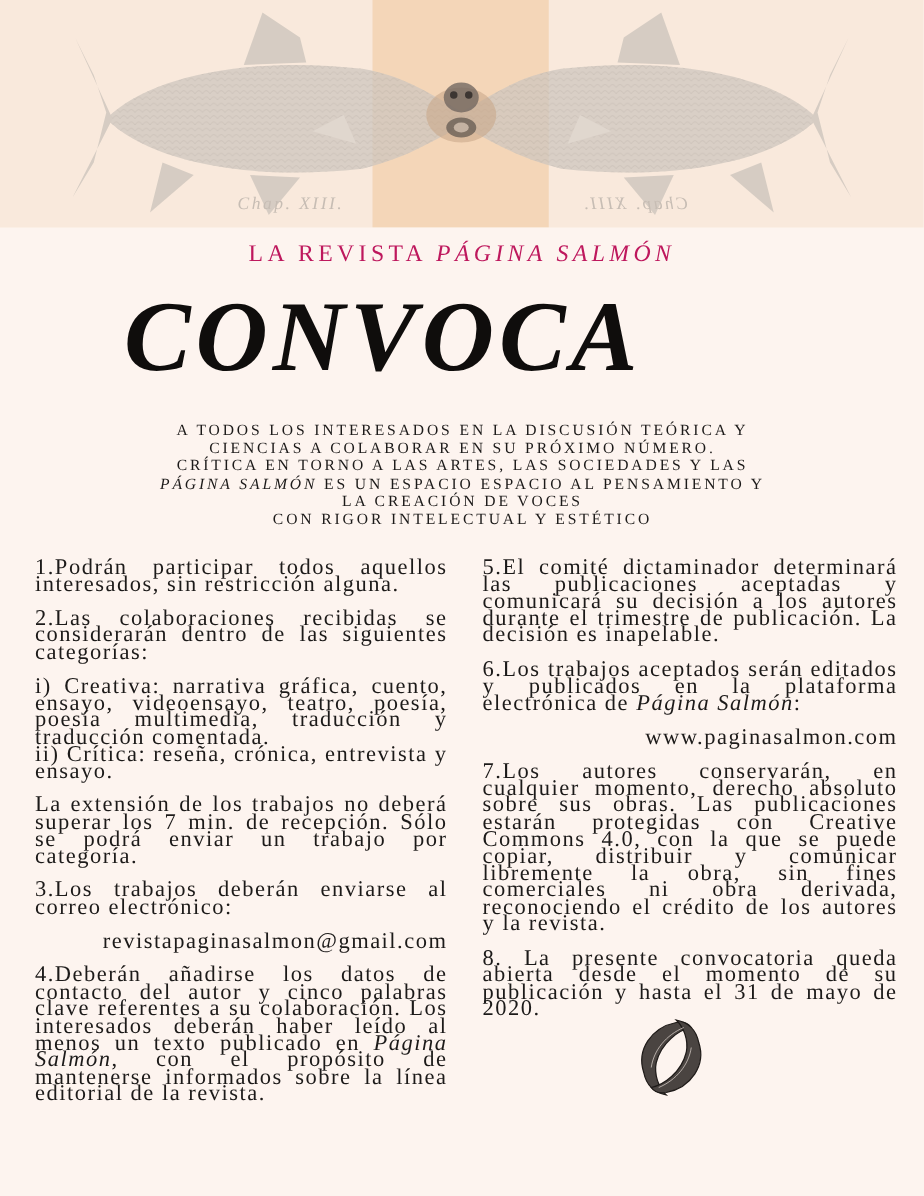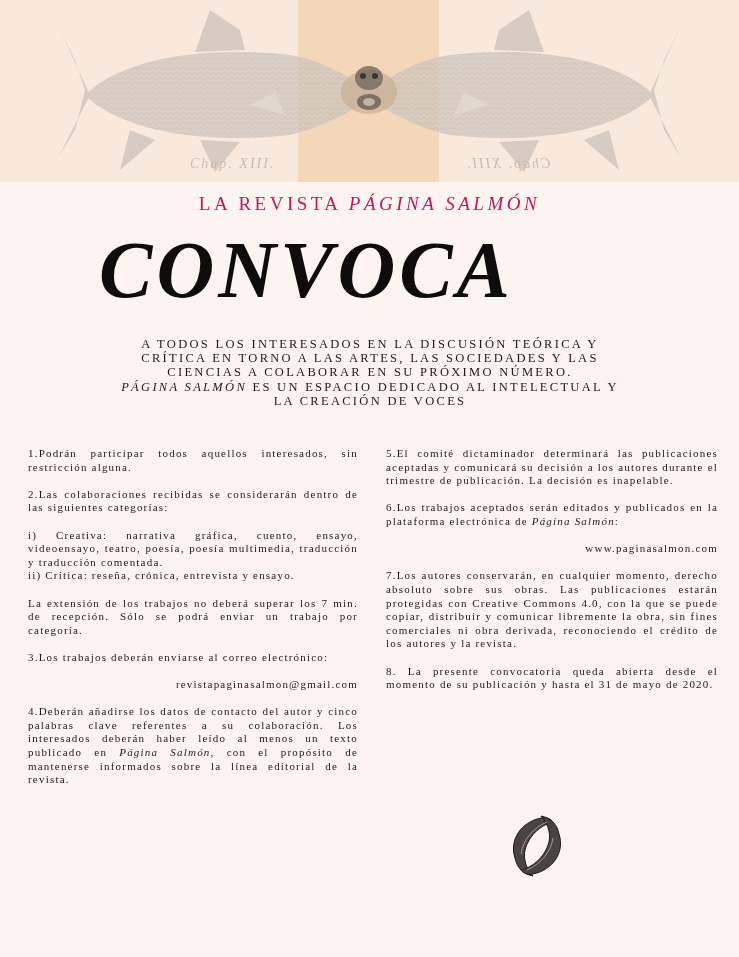--- a/index.html
+++ b/index.html
@@ -39,21 +39,21 @@
       line-height: 90px;
     }
     .intro {
       position: absolute; top: 337px; left: 100px; width: 540px; text-align: center;
       font-size: 12.5px; letter-spacing: 2.3px; line-height: 14.2px; color: #1c1a19;
     }
     .intro em { font-style: italic; }
 
     .col {
       position: absolute; top: 447px; width: 330px;
-      font-size: 11px; line-height: 13.6px; letter-spacing: 1.2px;
+      font-size: 18px; line-height: 13.6px; letter-spacing: 1.2px;
       text-align: justify; color: #1c1a19;
     }
     .col.left { left: 28px; }
     .col.right { left: 386px; width: 332px; }
     .col p { margin-bottom: 13.6px; }
     .col p.tight { margin-bottom: 0; }
     .col .center { text-align: right; }
     .col em { font-style: italic; }
     .logo {
       position: absolute; left: 507px; top: 810px; width: 60px; height: 72px;
@@ -106,24 +106,25 @@
 </div>
 
 <div class="supertitle">
   <span>LA REVISTA </span><em>PÁGINA SALMÓN</em>
 </div>
 
 <h1 class="title">CONVOCA</h1>
 
 <div class="intro">
   <div>A TODOS LOS INTERESADOS EN LA DISCUSIÓN TEÓRICA Y</div>
+  <div>CIENCIAS A COLABORAR EN SU PRÓXIMO NÚMERO.</div>
   <div>CRÍTICA EN TORNO A LAS ARTES, LAS SOCIEDADES Y LAS</div>
-  <div>CIENCIAS A COLABORAR EN SU PRÓXIMO NÚMERO.</div>
-  <div><em>PÁGINA SALMÓN</em><span> ES UN ESPACIO DEDICADO AL INTELECTUAL Y</span></div>
+  <div><em>PÁGINA SALMÓN</em><span> ES UN ESPACIO ESPACIO AL PENSAMIENTO Y</span></div>
   <div>LA CREACIÓN DE VOCES</div>
+  <div>CON RIGOR INTELECTUAL Y ESTÉTICO</div>
 </div>
 
 <div class="col left">
   <p>1.Podrán participar todos aquellos interesados, sin restricción alguna.</p>
   <p>2.Las colaboraciones recibidas se considerarán dentro de las siguientes categorías:</p>
   <p class="tight">i) Creativa: narrativa gráfica, cuento, ensayo, videoensayo, teatro, poesía, poesía multimedia, traducción y traducción comentada.</p>
   <p>ii) Crítica: reseña, crónica, entrevista y ensayo.</p>
   <p>La extensión de los trabajos no deberá superar los 7 min. de recepción. Sólo se podrá enviar un trabajo por categoría.</p>
   <p>3.Los trabajos deberán enviarse al correo electrónico:</p>
   <p class="center">revistapaginasalmon@gmail.com</p>

